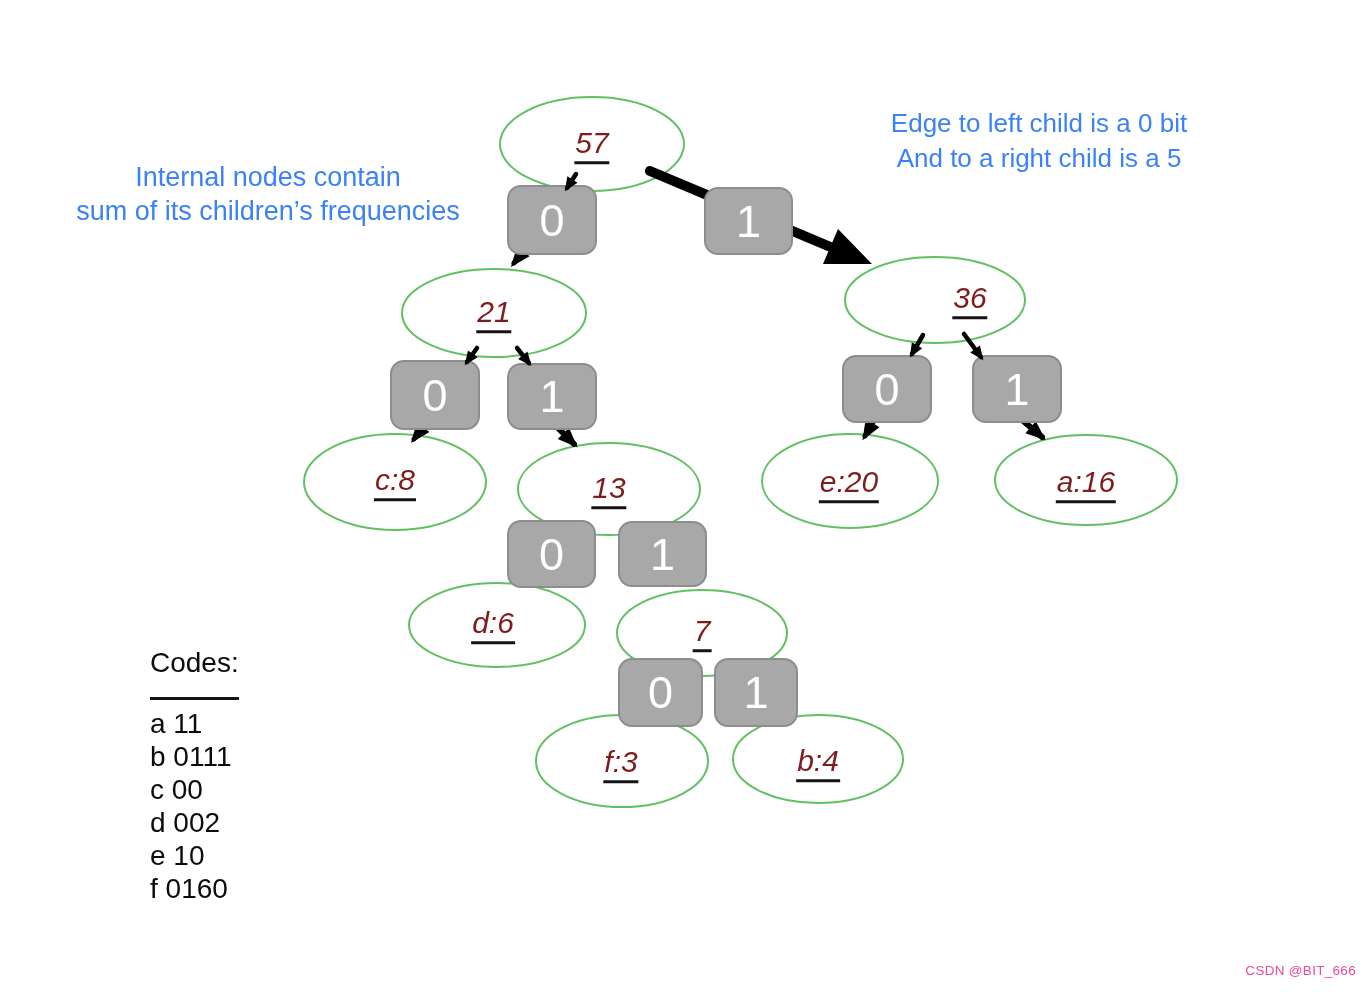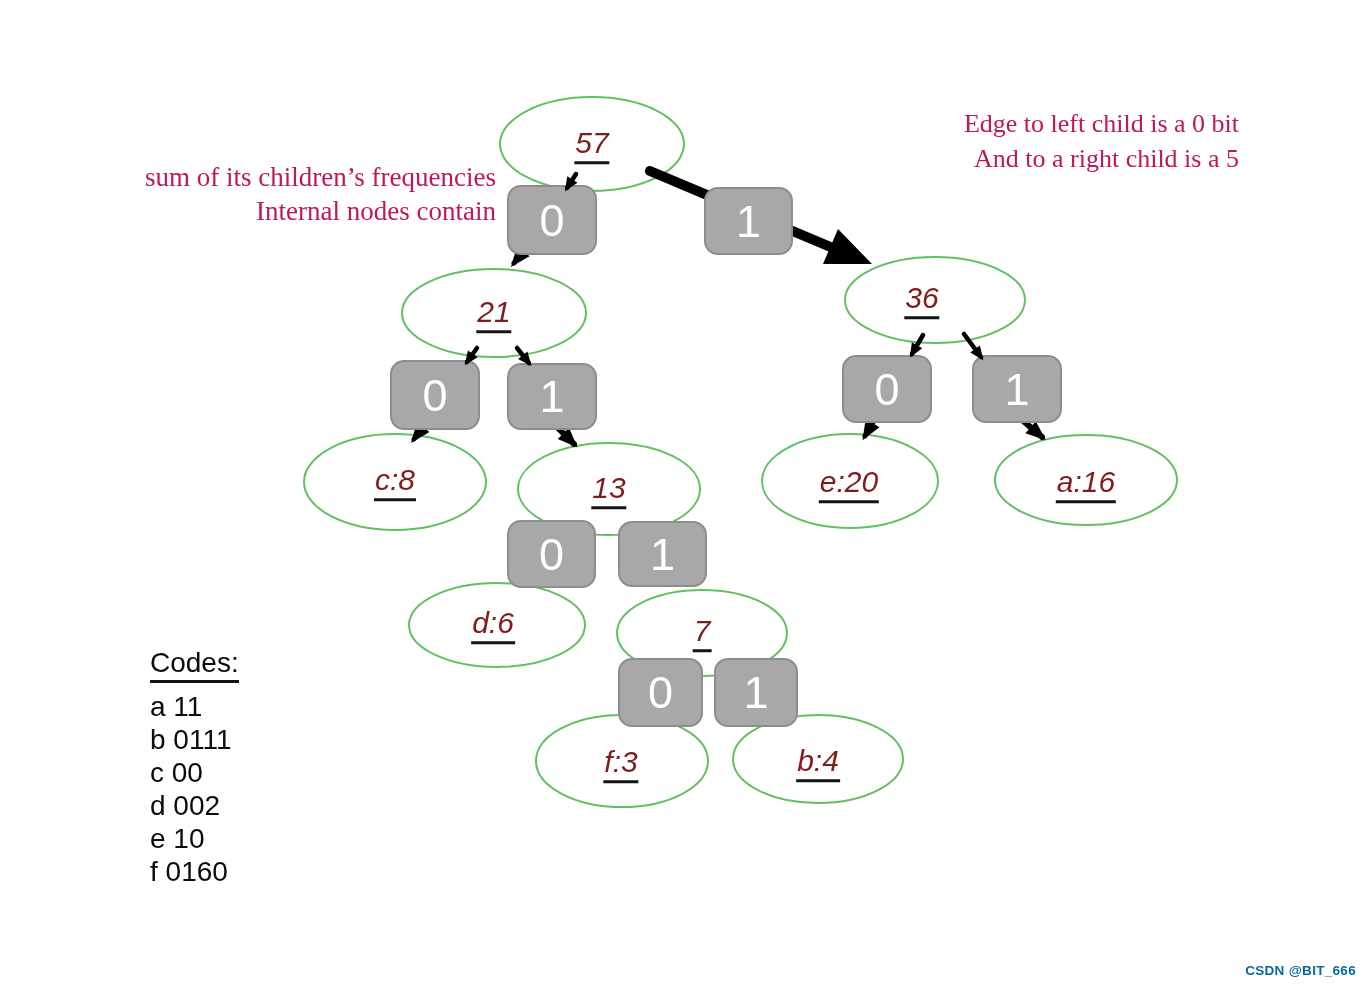--- a/index.html
+++ b/index.html
@@ -9,27 +9,27 @@
   .under{z-index:1;}
   .over{z-index:3;pointer-events:none;}
   .nodeell{fill:#ffffff;stroke:#62c062;stroke-width:2;}
   .conn{stroke:#000000;stroke-linecap:round;}
   .bitbox{position:absolute;z-index:2;background:#a8a8a8;border:2px solid #8d8d8d;border-radius:14px;
           display:flex;align-items:center;justify-content:center;box-sizing:border-box;
           color:#ffffff;font-size:45px;line-height:1;}
   .nodelabel{position:absolute;z-index:4;transform:translate(-50%,-50%);font-size:30px;line-height:1.05;
              white-space:nowrap;color:#7f1d1d;font-style:italic;}
   .nodelabel span{border-bottom:3px solid #141414;padding:0 1px 2px;}
-  .note{position:absolute;z-index:4;text-align:right;color:#be185d;font-family:Liberation Serif, serif;}
+  .note{position:absolute;z-index:4;text-align:center;color:#3b82f6;}
   .note-internal{left:40px;top:160px;width:456px;font-size:27px;line-height:34px;}
   .note-edge{left:839px;top:106px;width:400px;font-size:26px;line-height:35px;}
   .note-leaves{left:740px;top:865px;width:440px;font-size:27px;line-height:34px;}
   .codes{position:absolute;z-index:4;left:150px;top:646px;font-size:28px;line-height:33px;color:#0b0b0b;}
-  .codes-heading{width:fit-content;border-bottom:3px solid #141414;padding-bottom:1px;margin-bottom:7px;text-align:center;}
-  .watermark{position:absolute;z-index:4;right:16px;top:963px;font-size:13.5px;letter-spacing:.3px;color:#0369a1;font-weight:bold;}
+  .codes-heading{width:fit-content;border-bottom:3px solid #141414;padding-bottom:18px;margin-bottom:7px;text-align:center;}
+  .watermark{position:absolute;z-index:4;right:16px;top:963px;font-size:13.5px;letter-spacing:.3px;color:#ec4899;}
 </style>
 </head>
 <body>
 
 <div class="stage">
 
   <svg class="layer under" width="1372" height="992" viewBox="0 0 1372 992">
     <defs>
       <marker id="ah" markerUnits="userSpaceOnUse" markerWidth="22" markerHeight="20" refX="16" refY="9" orient="auto">
         <path d="M1,1 L21,9 L1,17 Z" fill="#000"></path>
@@ -95,33 +95,33 @@
   <svg class="layer over" width="1372" height="992" viewBox="0 0 1372 992">
     <line class="conn" x1="576" y1="174" x2="567" y2="188" stroke-width="4.5" marker-end="url(#ahn)"></line>
     <line class="conn" x1="477" y1="348" x2="467" y2="362" stroke-width="4.5" marker-end="url(#ahn)"></line>
     <line class="conn" x1="517" y1="348" x2="529" y2="363" stroke-width="4.5" marker-end="url(#ahn)"></line>
     <line class="conn" x1="923" y1="335" x2="912" y2="354" stroke-width="4.5" marker-end="url(#ahn)"></line>
     <line class="conn" x1="964" y1="334" x2="981" y2="357" stroke-width="4.5" marker-end="url(#ahn)"></line>
   </svg>
 
   <div class="nodelabel" style="left:592px;top:143px"><span>57</span></div>
   <div class="nodelabel" style="left:494px;top:312px"><span>21</span></div>
-  <div class="nodelabel" style="left:922px;top:298px"><span>36</span></div>
+  <div class="nodelabel" style="left:970px;top:298px"><span>36</span></div>
   <div class="nodelabel" style="left:395px;top:480px"><span>c:8</span></div>
   <div class="nodelabel" style="left:609px;top:488px"><span>13</span></div>
   <div class="nodelabel" style="left:849px;top:482px"><span>e:20</span></div>
   <div class="nodelabel" style="left:1086px;top:482px"><span>a:16</span></div>
   <div class="nodelabel" style="left:493px;top:623px"><span>d:6</span></div>
   <div class="nodelabel" style="left:702px;top:631px"><span>7</span></div>
   <div class="nodelabel" style="left:621px;top:762px"><span>f:3</span></div>
   <div class="nodelabel" style="left:818px;top:761px"><span>b:4</span></div>
 
   <div class="note note-internal">
+    <div>Internal nodes contain</div>
     <div>sum of its children’s frequencies</div>
-    <div>Internal nodes contain</div>
   </div>
   <div class="note note-edge">
     <div>Edge to left child is a 0 bit</div>
     <div>And to a right child is a 5</div>
   </div>
 
   <div class="codes">
     <div class="codes-heading">Codes:</div>
     <div class="codes-line">a 11</div>
     <div class="codes-line">b 0111</div>

